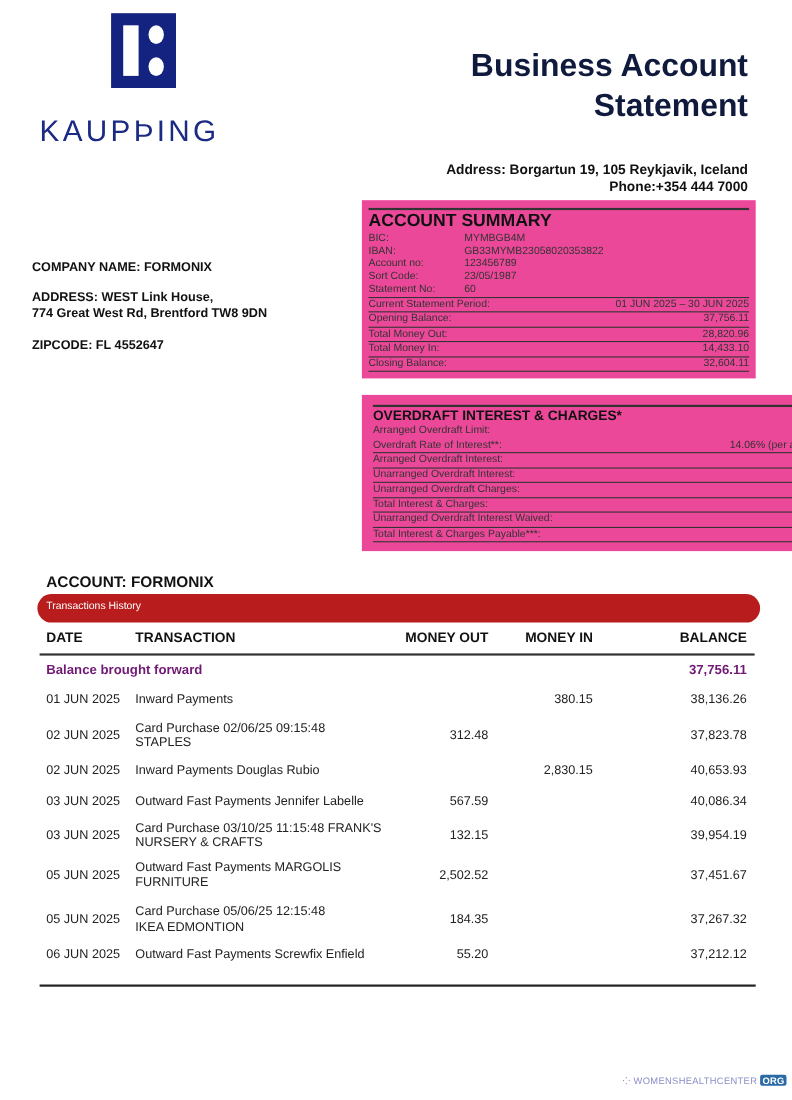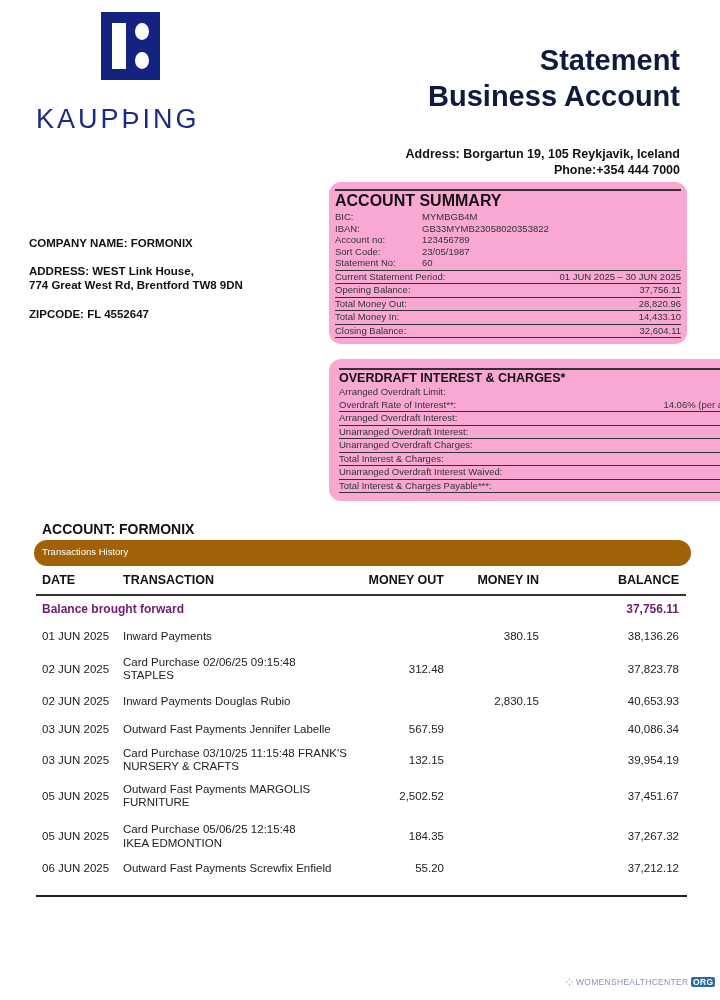--- a/index.html
+++ b/index.html
@@ -12,31 +12,31 @@
   .logo-bar { position: absolute; left: 11px; top: 11px; width: 14px; height: 46px; background: #fff; }
   .logo-dot { position: absolute; left: 34px; width: 14px; height: 17px; background: #fff; border-radius: 50%; }
   .logo-word { left: 36px; top: 104px; font-size: 27px; letter-spacing: 3px; color: #1b2b84; font-weight: normal; }
 
   .title { right: 40px; top: 42px; text-align: right; font-size: 29px; font-weight: bold; color: #0f1a3d; line-height: 36px; }
   .bank-addr { right: 40px; top: 146px; text-align: right; font-size: 12.5px; font-weight: bold; line-height: 16px; color: #111; }
 
   .company { left: 29px; font-size: 11.5px; font-weight: bold; color: #111; line-height: 14px; }
 
   
-  .box { background: #f9a8d4; border-radius: 12px; }
+  .box { background: #ec4899; border-radius: 0; }
   .box-inner { position: absolute; left: 6px; right: 6px; }
   .box-head { font-weight: bold; color: #111; border-top: 2px solid #333; }
   .kv { display: flex; font-size: 9.5px; color: #333; line-height: 11.5px; }
   .kv .k { width: 87px; }
   .row { display: flex; justify-content: space-between; font-size: 9.5px; color: #333; height: 12.5px; line-height: 12.5px; border-top: 1.5px solid #333; gap: 20px; }
   .row.noline { border-top: none; }
   .row.last { border-bottom: 1.5px solid #333; }
 
   .acct-title { left: 42px; top: 521px; font-size: 14px; font-weight: bold; color: #111; }
-  .band { left: 34px; top: 540px; width: 657px; height: 26px; background: #a16207; border-radius: 13px; }
+  .band { left: 34px; top: 540px; width: 657px; height: 26px; background: #b91c1c; border-radius: 13px; }
   .band span { position: absolute; left: 8px; top: 6px; font-size: 9.5px; color: #fff; }
 
   .th { top: 573px; font-size: 12.5px; font-weight: bold; color: #111; }
   .th-line { left: 36px; top: 594px; width: 650px; height: 1.5px; background: #333; }
   .bf { top: 602px; font-size: 12px; font-weight: bold; color: #701a75; }
 
   .tr { left: 0; width: 720px; font-size: 11.5px; color: #222; }
   .tr .c { position: absolute; line-height: 13px; }
   .c-date { left: 42px; }
   .c-desc { left: 123px; width: 240px; }
@@ -52,22 +52,22 @@
 <body>
 
 <div class="abs logo-mark">
   <div class="logo-bar"></div>
   <div class="logo-dot" style="top:11px"></div>
   <div class="logo-dot" style="top:40px"></div>
 </div>
 <div class="abs logo-word">KAUPÞING</div>
 
 <div class="abs title">
+  <div>Business Account</div>
   <div>Statement</div>
-  <div>Business Account</div>
 </div>
 <div class="abs bank-addr">
   <div>Address: Borgartun 19, 105 Reykjavik, Iceland</div>
   <div>Phone:+354 444 7000</div>
 </div>
 
 <div class="abs company" style="top:236px">COMPANY NAME: FORMONIX</div>
 <div class="abs company" style="top:264px">
   <div>ADDRESS: WEST Link House,</div>
   <div>774 Great West Rd, Brentford TW8 9DN</div>

